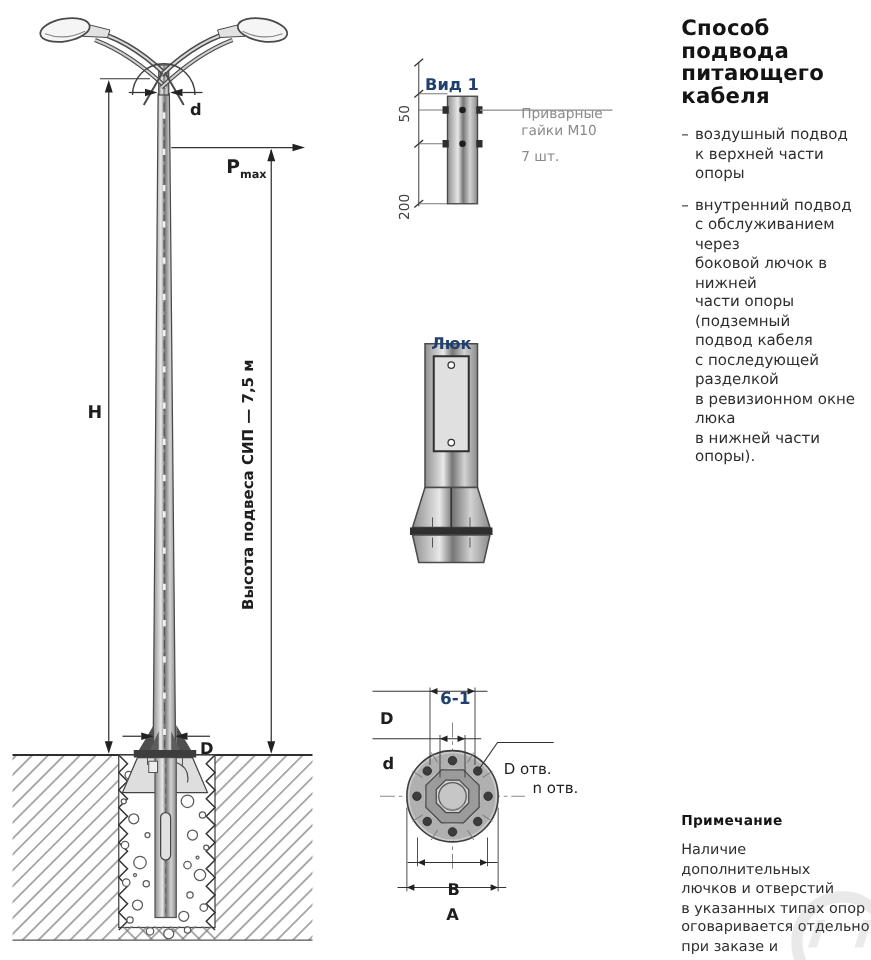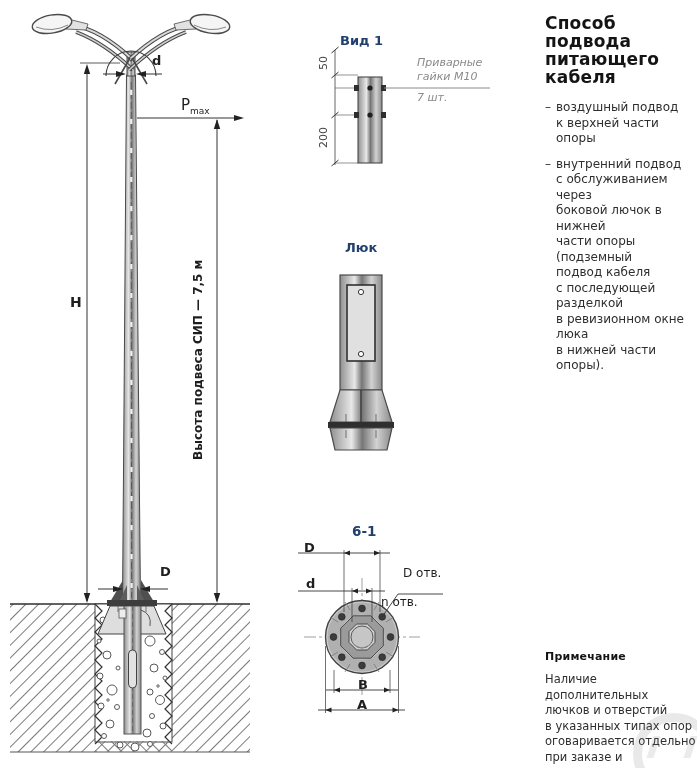--- a/index.html
+++ b/index.html
@@ -1,22 +1,22 @@
 <!DOCTYPE html>
 <html><head>
 <meta charset="utf-8">
 <style>
   html,body{margin:0;padding:0;background:#fff;}
   .page{position:relative;width:697px;height:768px;background:#ffffff;overflow:hidden;
         font-family:"DejaVu Sans","Liberation Sans",sans-serif;}
-  .lbl{position:absolute;color:#1e1e1e;white-space:nowrap;}
+  .lbl{position:absolute;color:#1e1e1e;white-space:nowrap;margin-top:28px;}
   .dim{font-weight:bold;font-size:13px;}
   .rot{writing-mode:vertical-rl;transform:rotate(180deg);display:flex;align-items:center;justify-content:center;white-space:nowrap;}
   .navy{color:#21406e;font-weight:bold;font-size:13px;}
-  .gray{color:#8a8a8a;font-style:italic;}
+  .gray{color:#8a8a8a;}
   .pre{white-space:pre-line;}
   .right-col{position:absolute;left:545px;top:14px;width:152px;}
   .right-title{font-size:17px;font-weight:bold;line-height:18px;color:#141414;letter-spacing:.2px;}
   .bullet-item{display:flex;margin-top:10px;font-size:12px;line-height:15.5px;color:#2e2e2e;}
   .bullet-item .dash{width:11px;flex:none;}
   .note-block{position:absolute;left:545px;top:650px;width:152px;}
   .note-title{font-size:11px;font-weight:bold;color:#141414;letter-spacing:.2px;}
   .note-body{margin-top:9px;font-size:11.5px;line-height:15.5px;color:#2e2e2e;}
   .watermark{position:absolute;left:633px;top:713px;width:64px;height:64px;border-radius:50%;
              border:9px solid rgba(120,120,120,.16);}
@@ -163,21 +163,21 @@
 
       <line x1="98" y1="589" x2="113" y2="589"></line>
       <polygon points="123,589 113,586 113,592" fill="#222" stroke="none"></polygon>
       <line x1="150" y1="589" x2="168" y2="589"></line>
       <polygon points="140,589 150,586 150,592" fill="#222" stroke="none"></polygon>
     </g>
   </svg>
 
   <span class="lbl dim" style="left:152px;top:53px">d</span>
   <span class="lbl dim" style="left:70px;top:294px;font-size:14px">H</span>
-  <span class="lbl" style="left:181px;top:96px;font-weight:normal;font-size:15px"><span>P</span><sub style="font-size:9px">max</sub></span>
+  <span class="lbl" style="left:181px;top:96px;font-weight:bold;font-size:15px"><span>P</span><sub style="font-size:9px">max</sub></span>
   <div class="lbl rot" style="left:191px;top:118px;height:484px;font-weight:bold;font-size:12px">Высота подвеса СИП — 7,5 м</div>
   <span class="lbl dim" style="left:160px;top:564px">D</span>
 
   <svg style="left:300px;top:40px" width="210" height="135" viewBox="0 0 210 135">
     <line x1="35" y1="10" x2="35" y2="125" stroke="#555" stroke-width="0.9"></line>
     <g stroke="#333" stroke-width="1">
       <line x1="31.5" y1="13" x2="38.5" y2="7"></line>
       <line x1="31.5" y1="38" x2="38.5" y2="32"></line>
       <line x1="31.5" y1="78" x2="38.5" y2="72"></line>
       <line x1="31.5" y1="126" x2="38.5" y2="120"></line>
@@ -276,22 +276,22 @@
       <line x1="35.5" y1="128" x2="35.5" y2="195" stroke-width="0.7"></line>
       <line x1="108.5" y1="128" x2="108.5" y2="195" stroke-width="0.7"></line>
       <line x1="28" y1="192" x2="115" y2="192"></line>
       <polygon points="35.5,192 41.5,189.4 41.5,194.6" fill="#222" stroke="none"></polygon>
       <polygon points="108.5,192 102.5,189.4 102.5,194.6" fill="#222" stroke="none"></polygon>
     </g>
   </svg>
   <span class="lbl navy" style="left:352px;top:523px;font-size:13.5px">6-1</span>
   <span class="lbl dim" style="left:304px;top:540px">D</span>
   <span class="lbl dim" style="left:306px;top:576px">d</span>
-  <span class="lbl" style="left:403px;top:566px;font-size:12px">D отв.</span>
-  <span class="lbl" style="left:381px;top:595px;font-size:12px">n отв.</span>
+  <span class="lbl" style="left:403px;top:580px;font-size:12px">D отв.</span>
+  <span class="lbl" style="left:426px;top:595px;font-size:12px">n отв.</span>
   <span class="lbl dim" style="left:358px;top:677px">B</span>
   <span class="lbl dim" style="left:357px;top:697px">A</span>
 
   <div class="right-col">
     <div class="right-title pre">Способ подвода
 питающего кабеля</div>
     <div class="bullet-item" style="margin-top:14px">
       <span class="dash">–</span>
       <span class="pre">воздушный подвод
 к верхней части опоры</span>

